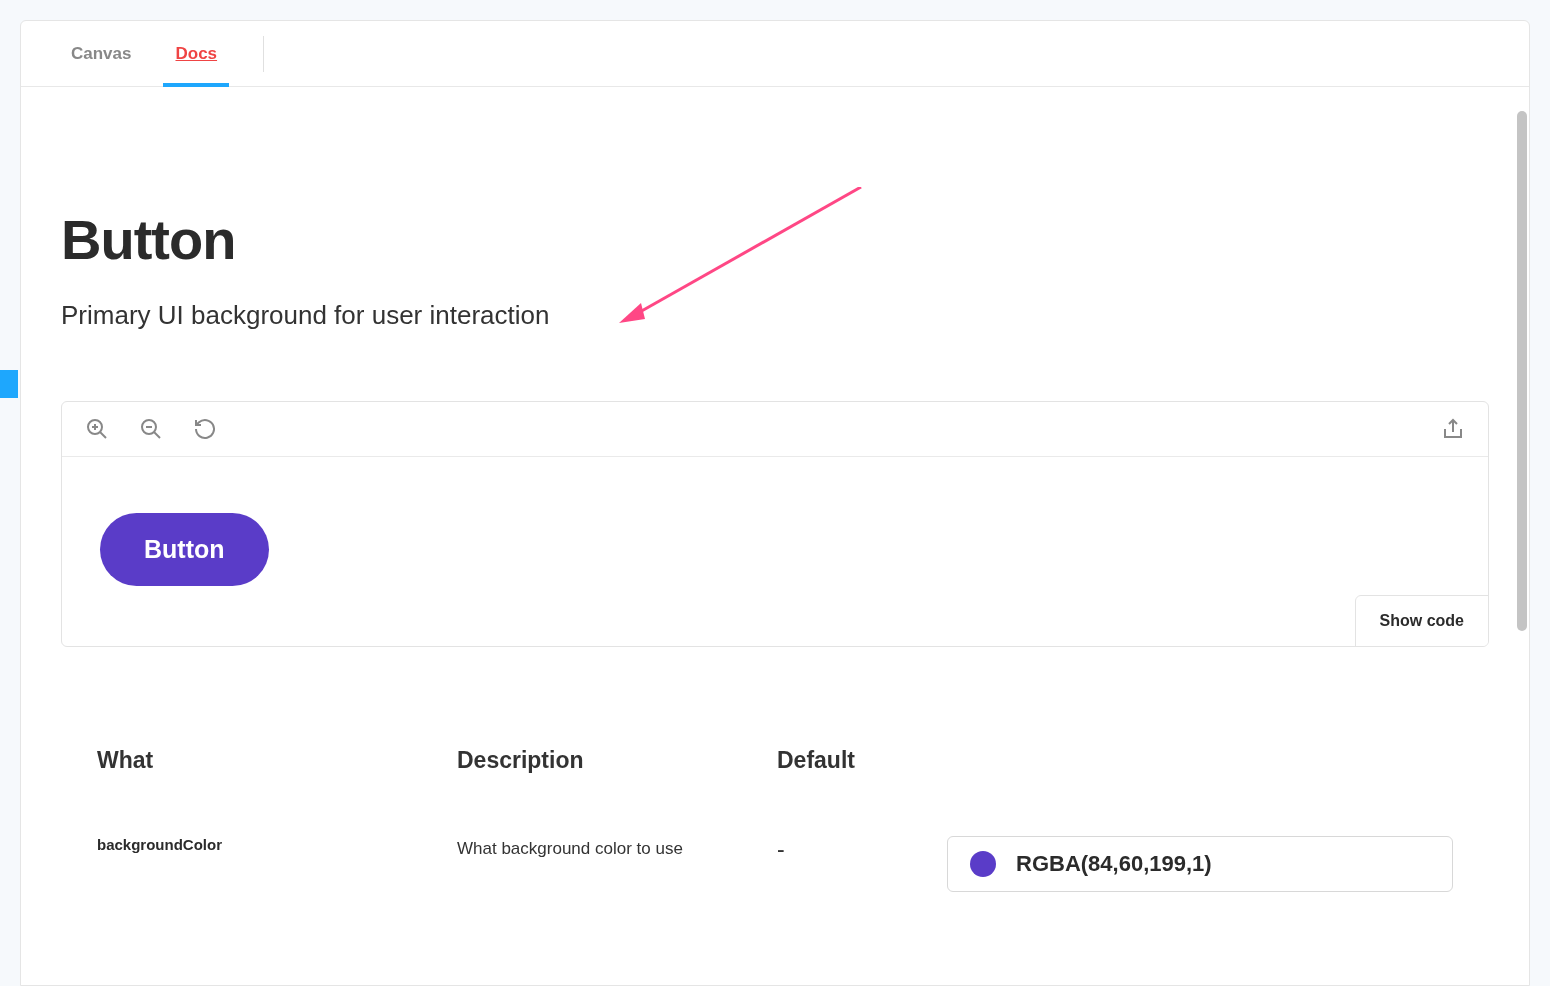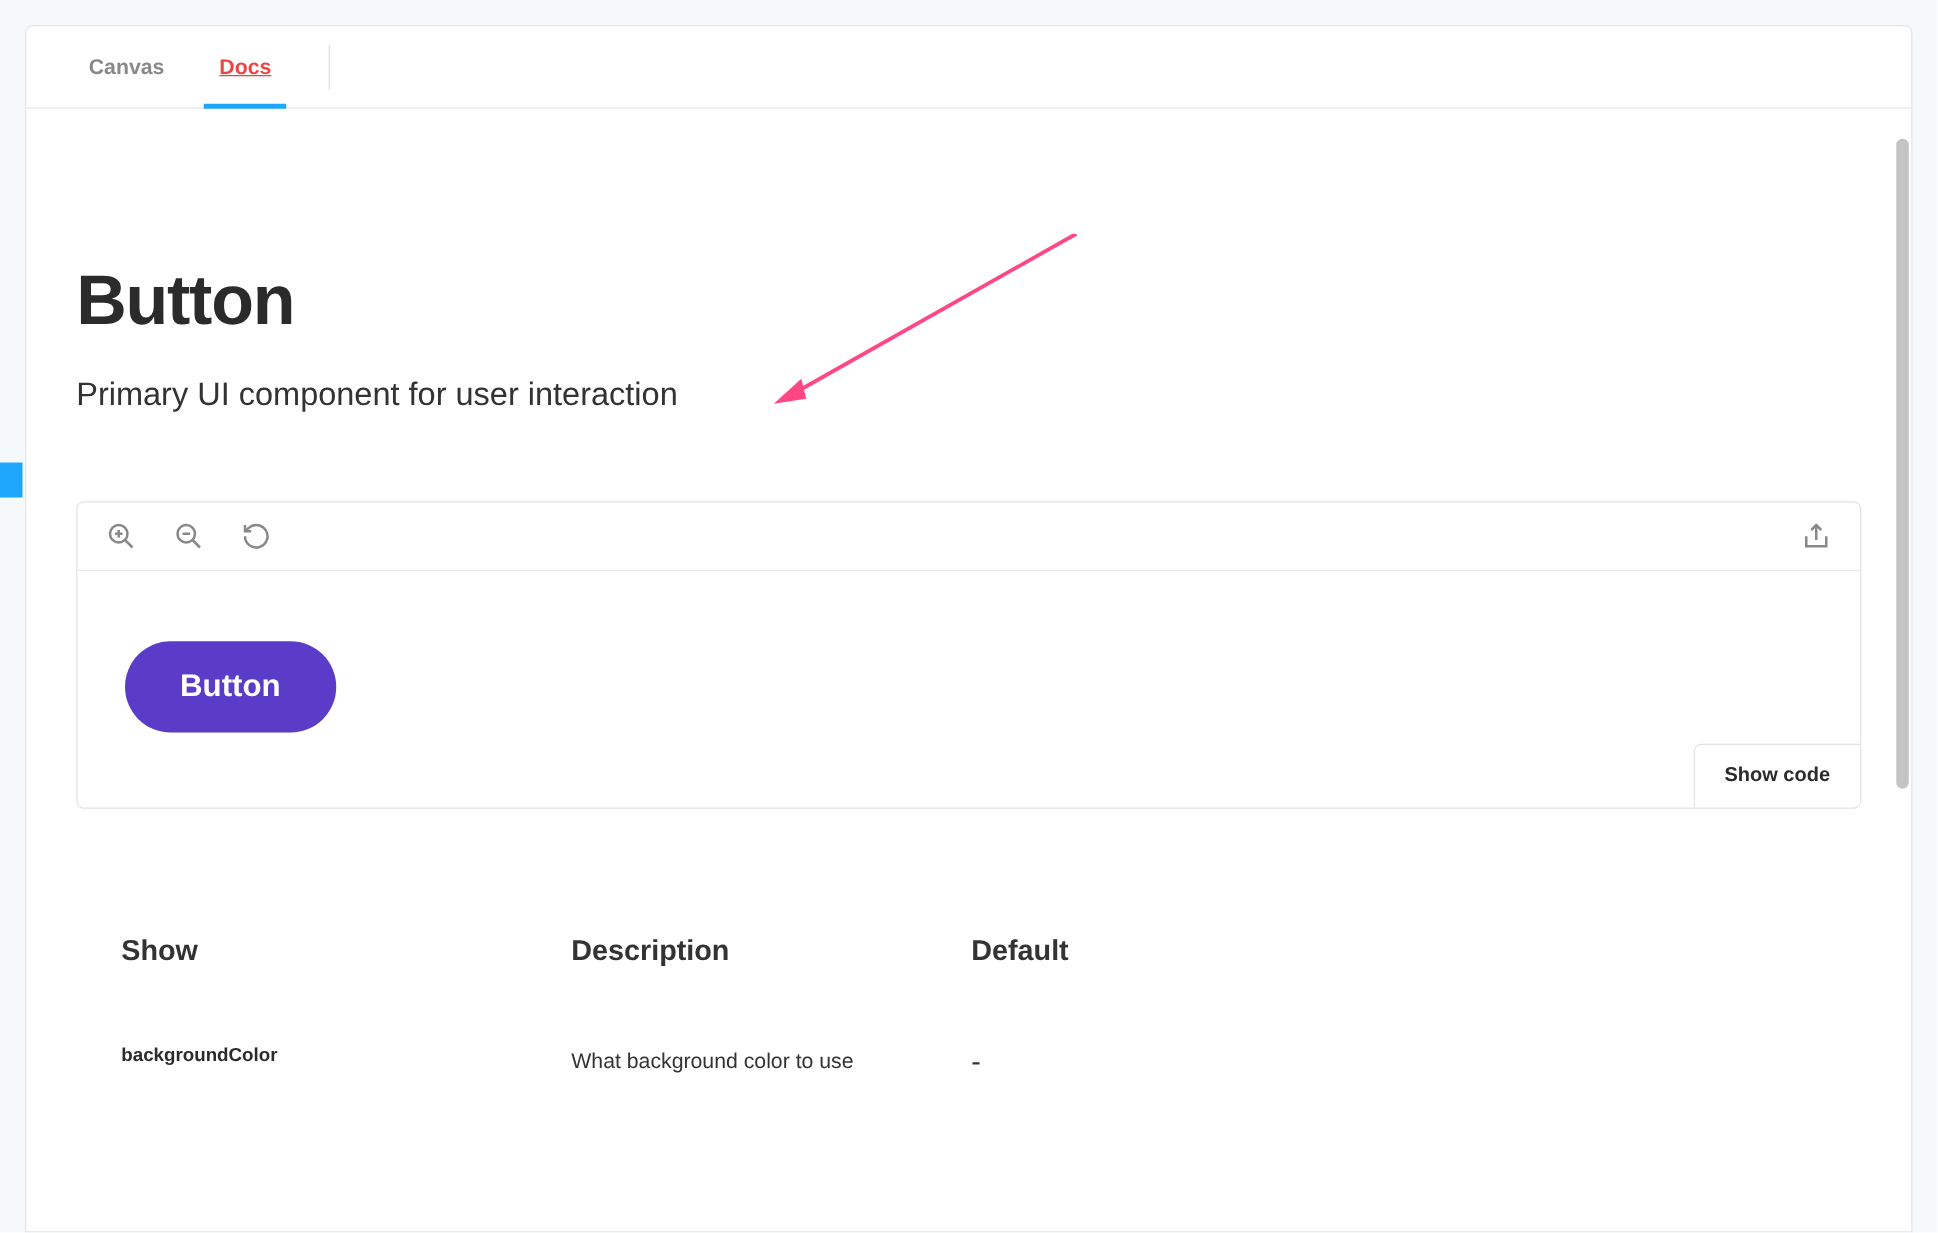--- a/index.html
+++ b/index.html
@@ -239,21 +239,21 @@
 <div class="panel">
   <div class="tabs">
     <div class="tab">Canvas</div>
     <div class="tab active">Docs</div>
     <div class="tab-divider"></div>
   </div>
 
   <div class="content">
 
     <h1 class="page-title">Button</h1>
-    <p class="page-subtitle">Primary UI component for user interaction</p>
+    <p class="page-subtitle">Primary UI background for user interaction</p>
 
     <svg class="annotation-arrow" width="260" height="140" viewBox="0 0 260 140">
       <line x1="250" y1="0" x2="20" y2="130" stroke="#ff4785" stroke-width="3"></line>
       <polygon points="8,136 30,116 34,132" fill="#ff4785"></polygon>
     </svg>
 
     <div class="preview-card">
       <div class="preview-toolbar">
         <div class="toolbar-left">
           <span class="toolbar-icon">
@@ -287,28 +287,32 @@
         </span>
       </div>
       <div class="preview-body">
         <button class="demo-button">Button</button>
         <button class="show-code-btn">Show code</button>
       </div>
     </div>
 
     <div class="args-table">
       <div class="args-header">
-        <div class="args-header-col">Show</div>
+        <div class="args-header-col">What</div>
         <div class="args-header-col">Description</div>
         <div class="args-header-col">Default</div>
       </div>
 
       <div class="args-row">
         <div class="row-name">backgroundColor</div>
         <div class="row-desc">What background color to use</div>
         <div class="row-default">-</div>
+        <div class="color-control">
+          <span class="color-swatch"></span>
+          <span class="color-value">RGBA(84,60,199,1)</span>
+        </div>
       </div>
     </div>
 
   </div>
 
   <div class="scrollbar"></div>
 </div>
 
 </body></html>

